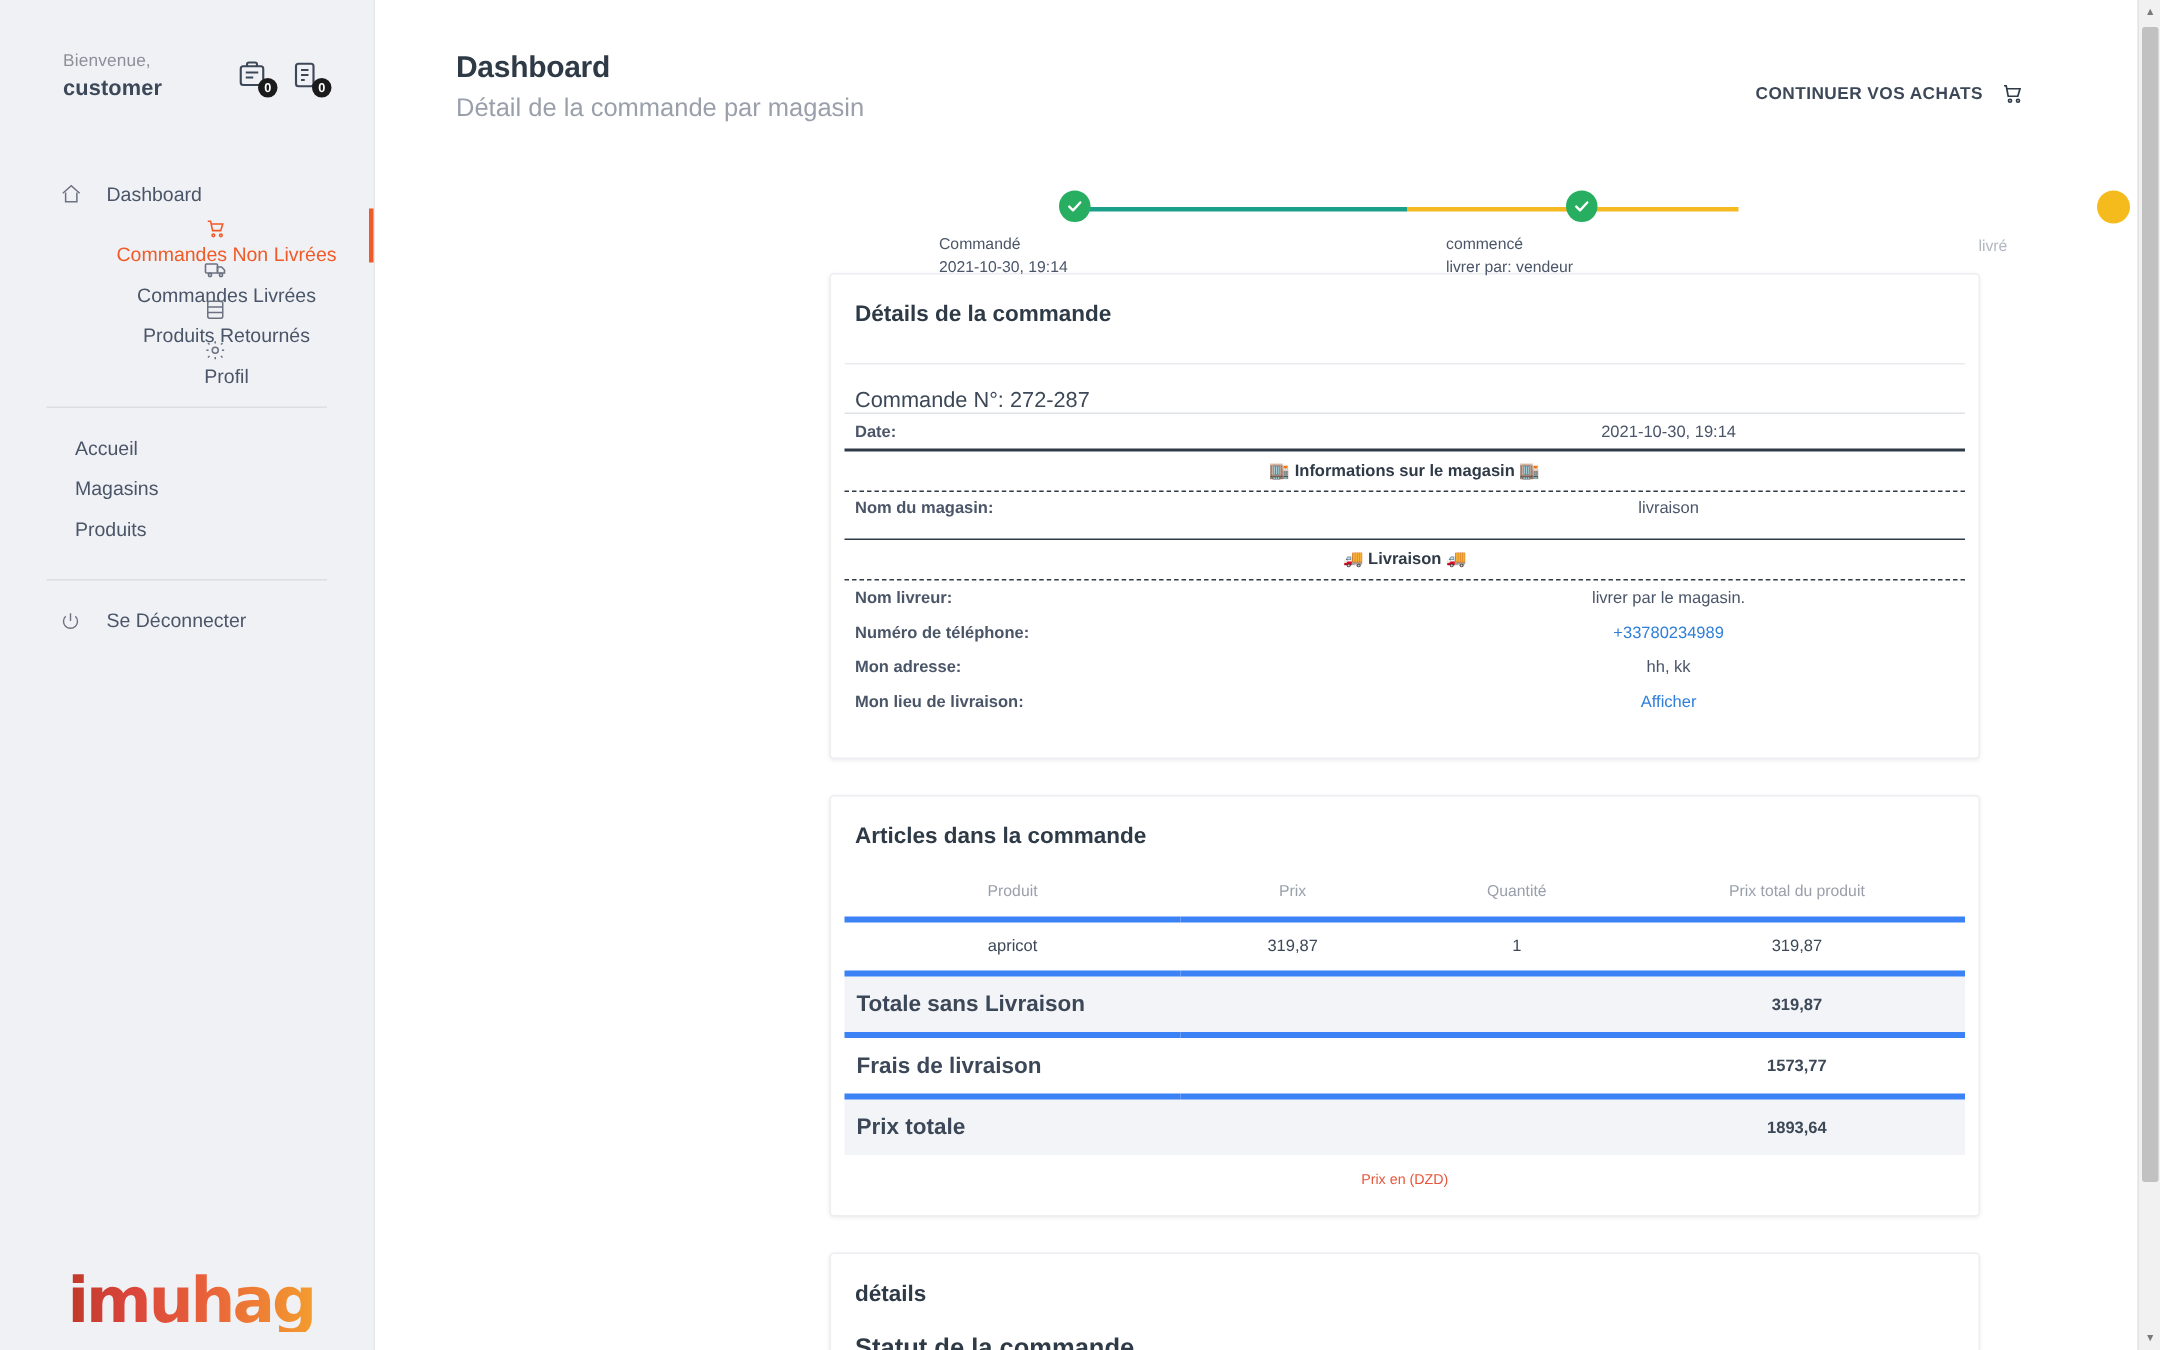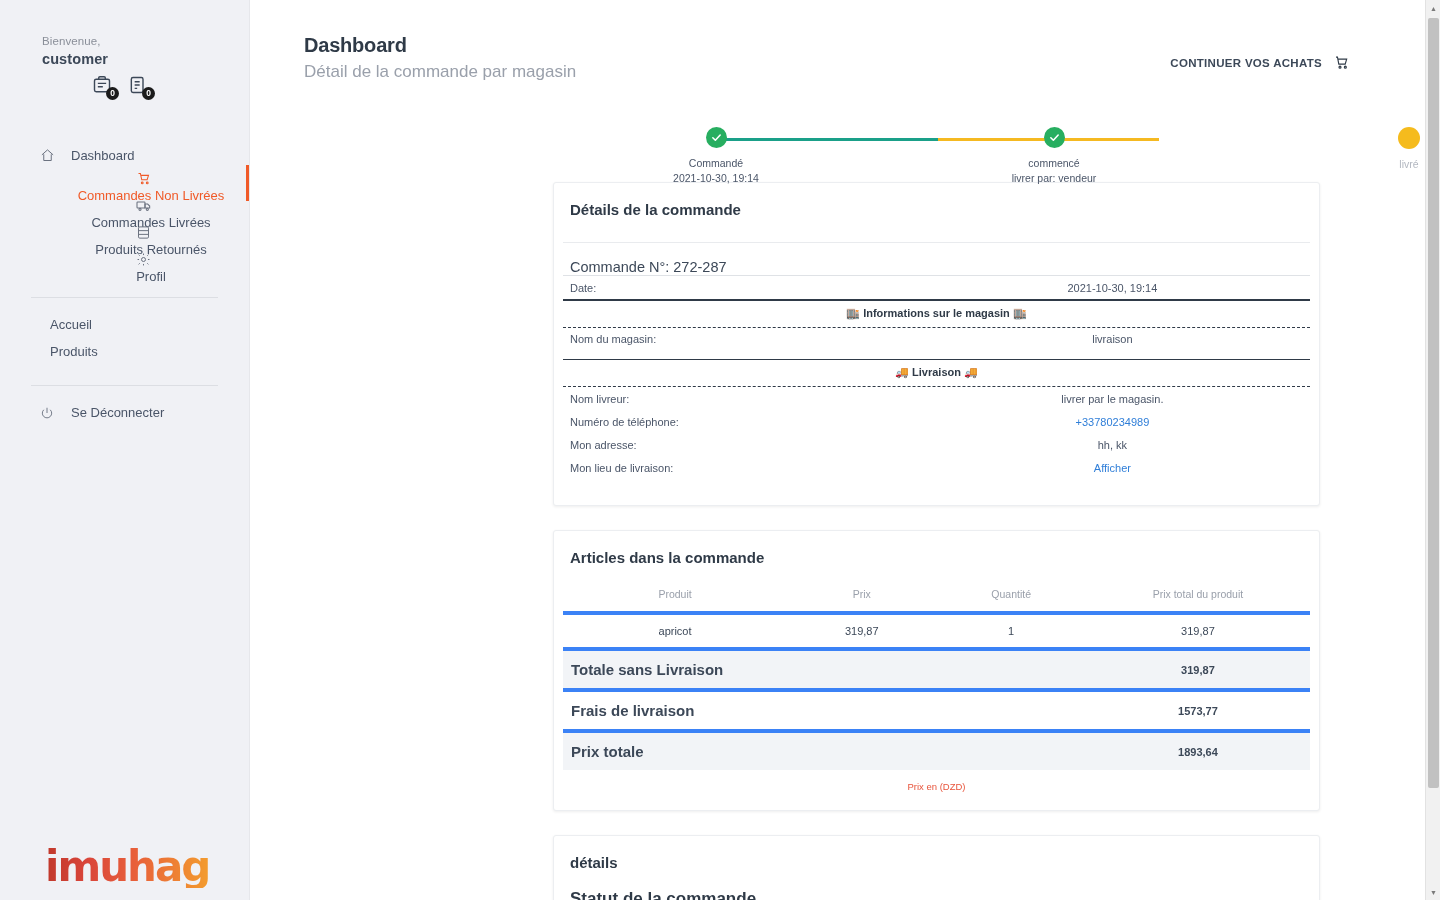--- a/index.html
+++ b/index.html
@@ -16,21 +16,20 @@
   .sidebar {
     width: 250px; height: 900px; flex: 0 0 250px;
     background: #f0f1f5;
     position: relative;
     border-right: 1px solid #e6e7eb;
   }
   .welcome-row {
     display: flex; align-items: flex-start;
     padding: 34px 20px 0 42px;
     gap: 0;
-    flex-direction: column;
   }
   .welcome-text { line-height: 1.25; }
   .welcome-small { font-size: 11.5px; color: #8a8f99; letter-spacing: .1px; }
   .welcome-name { font-size: 14.5px; font-weight: bold; color: #3c4858; margin-top: 2px; letter-spacing: .1px; }
   .hdr-icons { display: flex; gap: 16px; margin-left: 50px; margin-top: 6px; }
   .hdr-icon { position: relative; width: 20px; height: 20px; color: #3c4858; }
   .hdr-icon svg { display: block; }
   .badge {
     position: absolute; right: -7px; bottom: -5px;
     min-width: 13px; height: 13px; border-radius: 50%;
@@ -118,21 +117,21 @@
     display: flex;
   }
   .seg { height: 3px; flex: 1 1 auto; }
   .seg.green { background: #1aa089; }
   .seg.yellow { background: #f5b921; }
   .steps-row {
     position: absolute; left: 0; right: 0; top: 0; height: 60px;
   }
   .step {
     position: absolute; top: 0; transform: translateX(-50%);
-    text-align: center; width: 180px;
+    width: 180px;
   }
   .circle {
     width: 21px; height: 21px; border-radius: 50%;
     margin: 5px auto 0 auto;
     display: flex; align-items: center; justify-content: center;
     position: relative; z-index: 2;
   }
   .circle.done { background: #27ae60; }
   .circle.pending { background: #f5bb1d; width: 22px; height: 22px; }
   .circle svg { width: 11px; height: 11px; color: #fff; }
@@ -158,21 +157,21 @@
 
   .order-no { font-size: 14.5px; color: #3c4858; padding: 16px 0 0 7px; font-weight: normal; }
   .qr-hint { font-size: 9px; color: #5a6474; padding: 7px 0 10px 7px; }
   .qr-hint b { font-weight: bold; }
 
   .kv-row {
     display: flex; align-items: center;
     height: 23px; font-size: 11px; color: #4a5568;
     padding: 0 7px;
   }
-  .kv-key { width: 48%; }
+  .kv-key { width: 48%; font-weight: bold; }
   .kv-val { flex: 1 1 auto; text-align: center; }
   .kv-val a, .link { color: #2f7ed8; text-decoration: none; cursor: pointer; }
 
   .sect-head {
     text-align: center; font-size: 11px; font-weight: bold; color: #2f3a47;
     padding: 6px 0 7px 0;
   }
 
   
   .tbl { width: 100%; border-collapse: collapse; margin-top: 16px; }
@@ -304,20 +303,23 @@
         </span>
         <span class="nav-label">Profil</span>
       </div>
     </nav>
 
     <div class="nav-divider"></div>
 
     <div class="nav-sub-wrap">
       <div class="nav-plain">
         <span>Accueil</span>
+      </div>
+      <div class="nav-plain">
+        <span>Magasins</span>
       </div>
       <div class="nav-plain">
         <span>Produits</span>
       </div>
     </div>
 
     <div class="nav-divider"></div>
 
     <div class="logout-wrap">
       <div class="nav-item">

